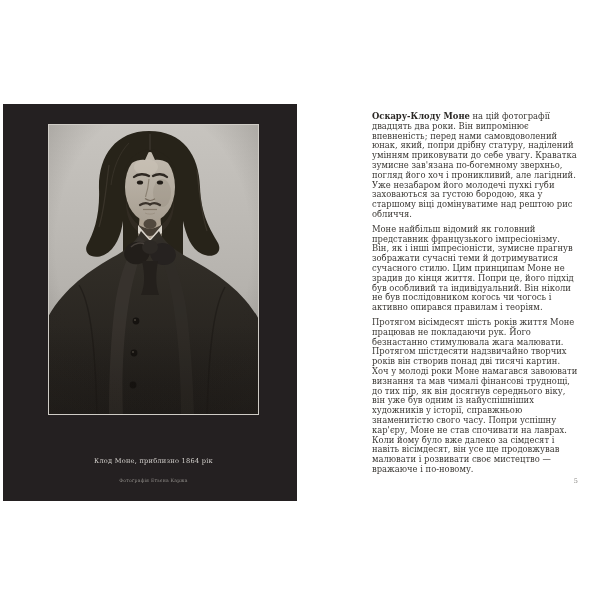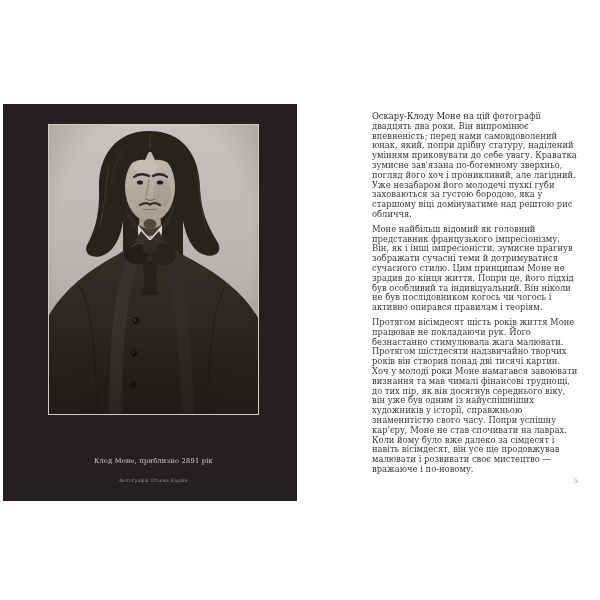--- a/index.html
+++ b/index.html
@@ -43,21 +43,21 @@
   
   .text-col {
     position:absolute; left:372px; top:112px;
     width:206px;
     color:#3b3834;
     font-size:8.4px;
     line-height:9.8px;
     text-align:left;
   }
   .text-col p { margin:0 0 5px 0; }
-  .text-col strong { font-weight:normal; color:#2a2724; }
+  .text-col strong { font-weight:bold; color:#2a2724; }
   .page-number {
     position:absolute; left:372px; top:477px; width:206px;
     text-align:right;
     font-size:6.5px;
     color:#8a8884;
   }
 </style>
 </head>
 <body>
 
@@ -140,21 +140,21 @@
         <circle cx="85" cy="228" r="3.4" fill="#15120f"></circle>
         <circle cx="84" cy="260" r="3.4" fill="#15120f"></circle>
         <circle cx="86" cy="195" r="1" fill="#4a443d"></circle>
         <circle cx="84" cy="227" r="1" fill="#4a443d"></circle>
 
         <rect y="200" width="209" height="89" fill="url(#botG)"></rect>
         <rect width="209" height="289" fill="url(#vig)"></rect>
       </svg>
     </div>
 
-    <div class="caption">Клод Моне, приблизно 2891 рік</div>
+    <div class="caption">Клод Моне, приблизно 1864 рік</div>
     <div class="credit">Фотографія Етьєна Каржа</div>
   </div>
 
   <div class="text-col">
     <p><strong>Оскару-Клоду Моне</strong><span> на цій фотографії двадцять два роки. Він випромінює впевненість; перед нами самовдоволений юнак, який, попри дрібну статуру, наділений умінням приковувати до себе увагу. Краватка зумисне зав'язана по-богемному зверхньо, погляд його хоч і проникливий, але лагідний. Уже незабаром його молодечі пухкі губи заховаються за густою бородою, яка у старшому віці домінуватиме над рештою рис обличчя.</span></p>
     <p>Моне найбільш відомий як головний представник французького імпресіонізму. Він, як і інші імпресіоністи, зумисне прагнув зображати сучасні теми й дотримуватися сучасного стилю. Цим принципам Моне не зрадив до кінця життя. Попри це, його підхід був особливий та індивідуальний. Він ніколи не був послідовником когось чи чогось і активно опирався правилам і теоріям.</p>
     <p>Протягом вісімдесят шість років життя Моне працював не покладаючи рук. Його безнастанно стимулювала жага малювати. Протягом шістдесяти надзвичайно творчих років він створив понад дві тисячі картин. Хоч у молоді роки Моне намагався завоювати визнання та мав чималі фінансові труднощі, до тих пір, як він досягнув середнього віку, він уже був одним із найуспішніших художників у історії, справжньою знаменитістю свого часу. Попри успішну кар'єру, Моне не став спочивати на лаврах. Коли йому було вже далеко за сімдесят і навіть вісімдесят, він усе ще продовжував малювати і розвивати своє мистецтво — вражаюче і по-новому.</p>
   </div>
 
   <div class="page-number">5</div>

